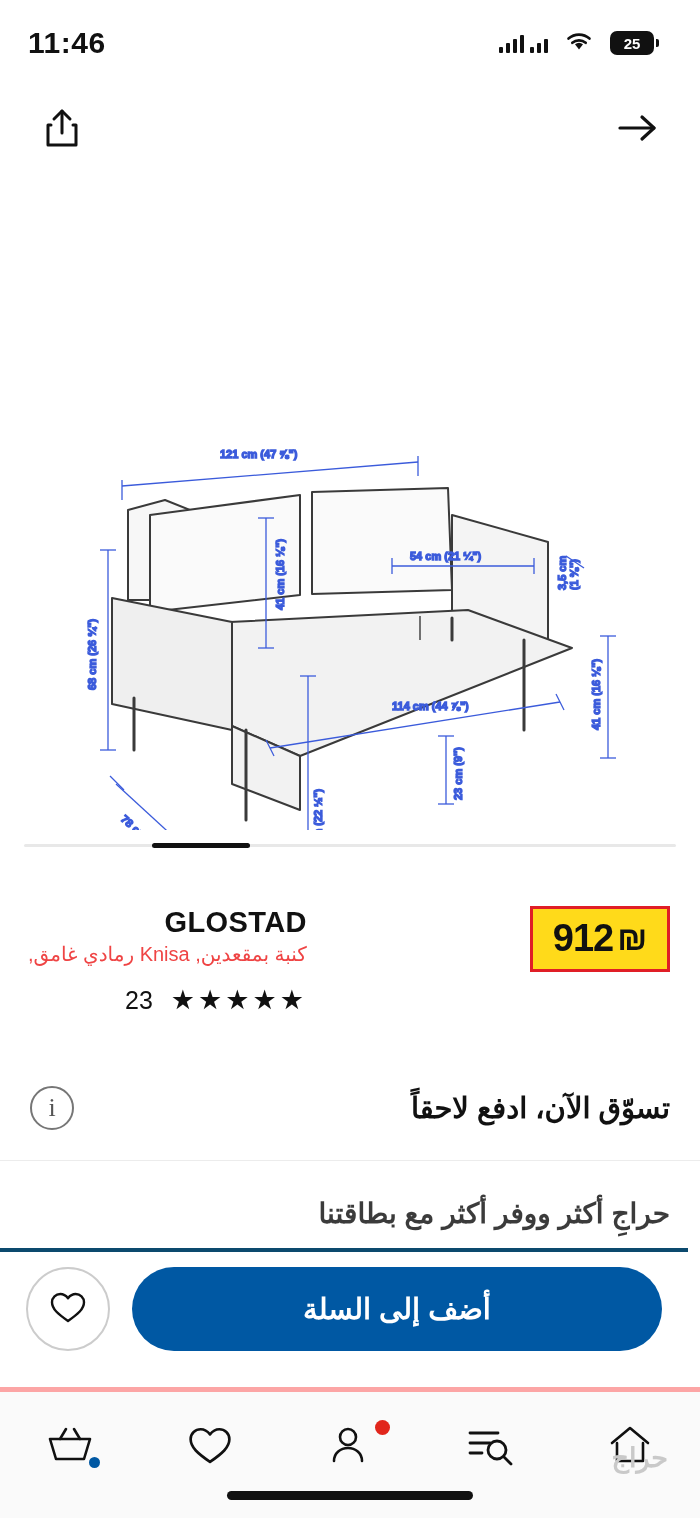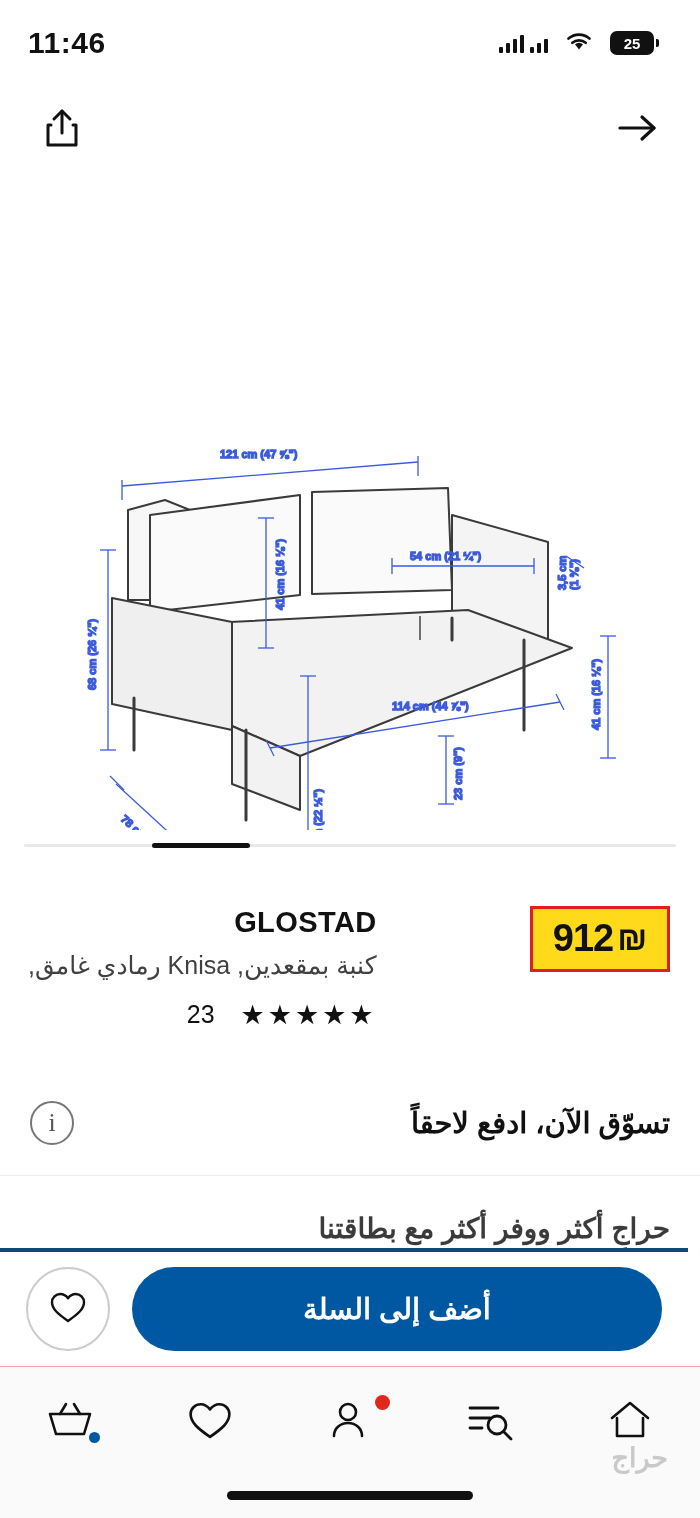--- a/index.html
+++ b/index.html
@@ -85,25 +85,25 @@
     display: flex; flex-direction: row-reverse; justify-content: space-between;
     align-items: flex-start;
     direction: rtl;
     flex: 0 0 auto;
   }
   .prod-text { text-align: right; direction: rtl; }
   .prod-name {
     font-size: 29px; font-weight: bold; color: #111; letter-spacing: 0.4px;
   }
   .prod-desc {
-    font-size: 25px; color: #404040; margin-top: 10px; line-height: 1.35;
+    font-size: 20px; color: #ef4444; margin-top: 2px; line-height: 1.35;
   }
   .rating-row {
     display: flex; flex-direction: row; align-items: center;
-    justify-content: flex-end; gap: 26px; margin-top: 16px; direction: ltr;
+    justify-content: flex-end; gap: 18px; margin-top: 16px; direction: ltr;
   }
   .stars { font-size: 27px; color: #111; letter-spacing: 3px; }
   .rating-count { font-size: 25px; color: #111; }
   .price-tag {
     background: #ffda1a;
     border: 3px solid #e01e26;
     padding: 8px 18px 10px 18px;
     display: flex; align-items: center; gap: 4px;
     height: 66px;
     min-width: 140px;
@@ -161,23 +161,23 @@
     flex: 1 1 auto; height: 84px; border-radius: 44px;
     background: #0058a3; color: #fff;
     display: flex; align-items: center; justify-content: center;
     font-size: 29px; font-weight: bold; direction: rtl; cursor: pointer;
     border: none;
   }
 
   
   .tab-bar {
     position: absolute; left: 0; right: 0; bottom: 0;
-    height: 152px;
+    height: 131px;
     background: #fafafa;
-    border-top: 1px solid #fca5a5;
+    border-top: 5px solid #fca5a5;
     display: flex; align-items: flex-start; justify-content: space-around;
     padding-top: 20px;
   }
   .tab {
     width: 120px; height: 70px;
     display: flex; align-items: center; justify-content: center;
     position: relative; cursor: pointer;
   }
   .dot-blue {
     position: absolute; right: 30px; bottom: 14px;

